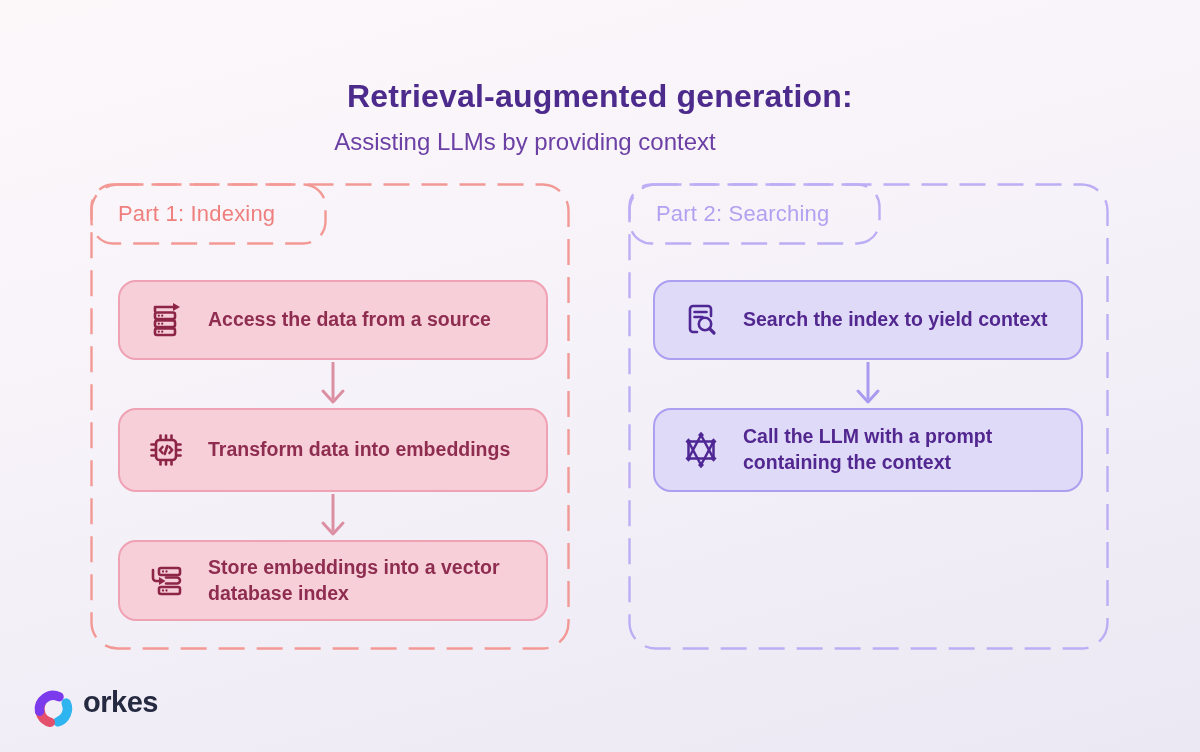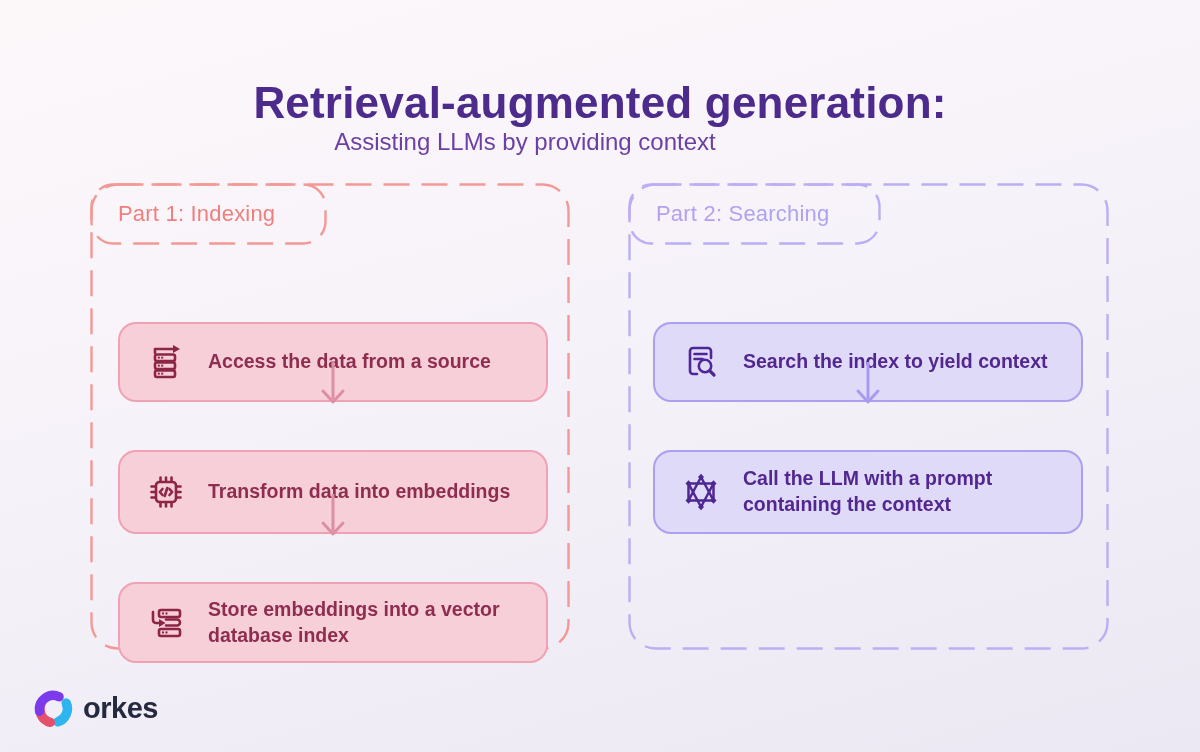--- a/index.html
+++ b/index.html
@@ -12,21 +12,21 @@
     position: relative;
     width: 1200px;
     height: 752px;
     background: linear-gradient(165deg, #fcf8fa 0%, #f6f2f9 45%, #ece8f3 100%);
   }
 
   
   .header { position: absolute; top: 0; left: 0; width: 1200px; text-align: center; }
   .title {
     position: absolute; top: 78px; left: 0; width: 1200px;
-    font-size: 44px; font-weight: 800; letter-spacing: 0.2px;
+    font-size: 32px; font-weight: 800; letter-spacing: 0.2px;
     color: #4c2b8c;
   }
   .subtitle {
     position: absolute; top: 128px; left: 0; width: 1050px;
     font-size: 24px; font-weight: 500;
     color: #6b3fa4;
   }
 
   
   .panel { position: absolute; top: 183px; height: 467px; }
@@ -40,21 +40,21 @@
     font-size: 22px; font-weight: 400; letter-spacing: 0.2px;
   }
   .panel-indexing .tab-label  { color: #ef7f7d; width: 237px; }
   .panel-searching .tab-label { color: #b1a2f1; width: 253px; }
 
   
   .step {
     position: absolute; left: 28px; width: 430px;
     border-radius: 18px;
     display: flex; align-items: center;
-    padding: 0 20px 0 26px; gap: 22px; margin-top: 42px;
+    padding: 0 20px 0 26px; gap: 22px;
   }
   .panel-searching .step { left: 25px; }
   .step-pink   { background: #f7cfd9; border: 2px solid #efa2b4; }
   .step-purple { background: #dfdaf8; border: 2px solid #ac9ff0; }
   .step-text { font-size: 19.5px; font-weight: 600; line-height: 1.32; }
   .step-pink  .step-text { color: #8f2d50; }
   .step-purple .step-text { color: #52278f; }
   .step-icon { flex: 0 0 40px; width: 40px; height: 40px; display: flex; align-items: center; justify-content: center; }
   .step-pink  .step-icon { color: #8c2546; }
   .step-purple .step-icon { color: #4f2795; }
@@ -66,21 +66,21 @@
   
   .flow-arrow { position: absolute; width: 26px; height: 46px; }
   .panel-indexing  .flow-arrow { left: 230px; color: #dc8fa3; }
   .panel-searching .flow-arrow { left: 227px; color: #a89bef; }
   .a1 { top: 179px; }
   .a2 { top: 311px; }
 
   
   .footer {
     position: absolute; left: 30px; top: 686px;
-    display: flex; align-items: center; gap: 7px;
+    display: flex; gap: 7px;
   }
   .logo-mark { width: 46px; height: 44px; }
   .logo-text {
     font-size: 29px; font-weight: 800; letter-spacing: -0.5px;
     color: #252a41;
   }
 </style>
 </head>
 <body>
 

